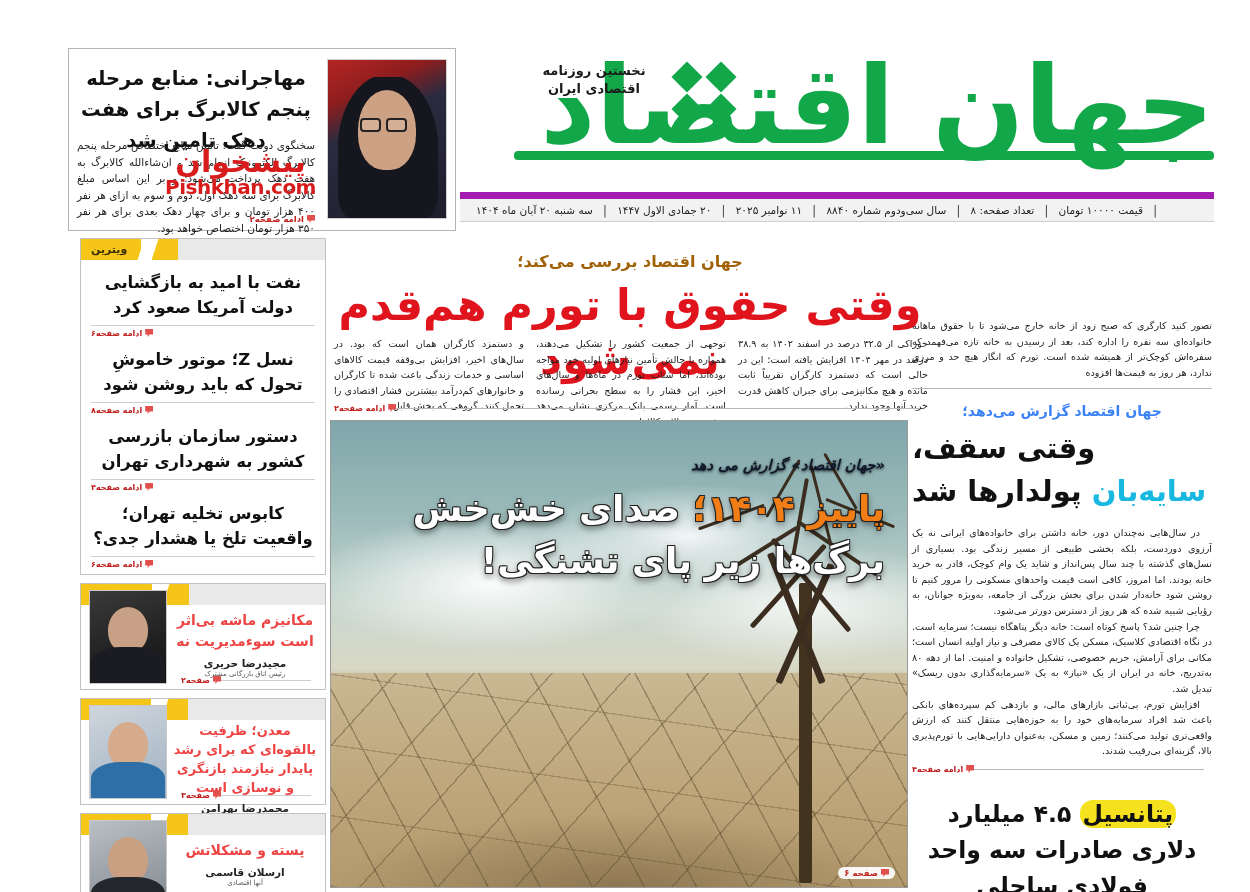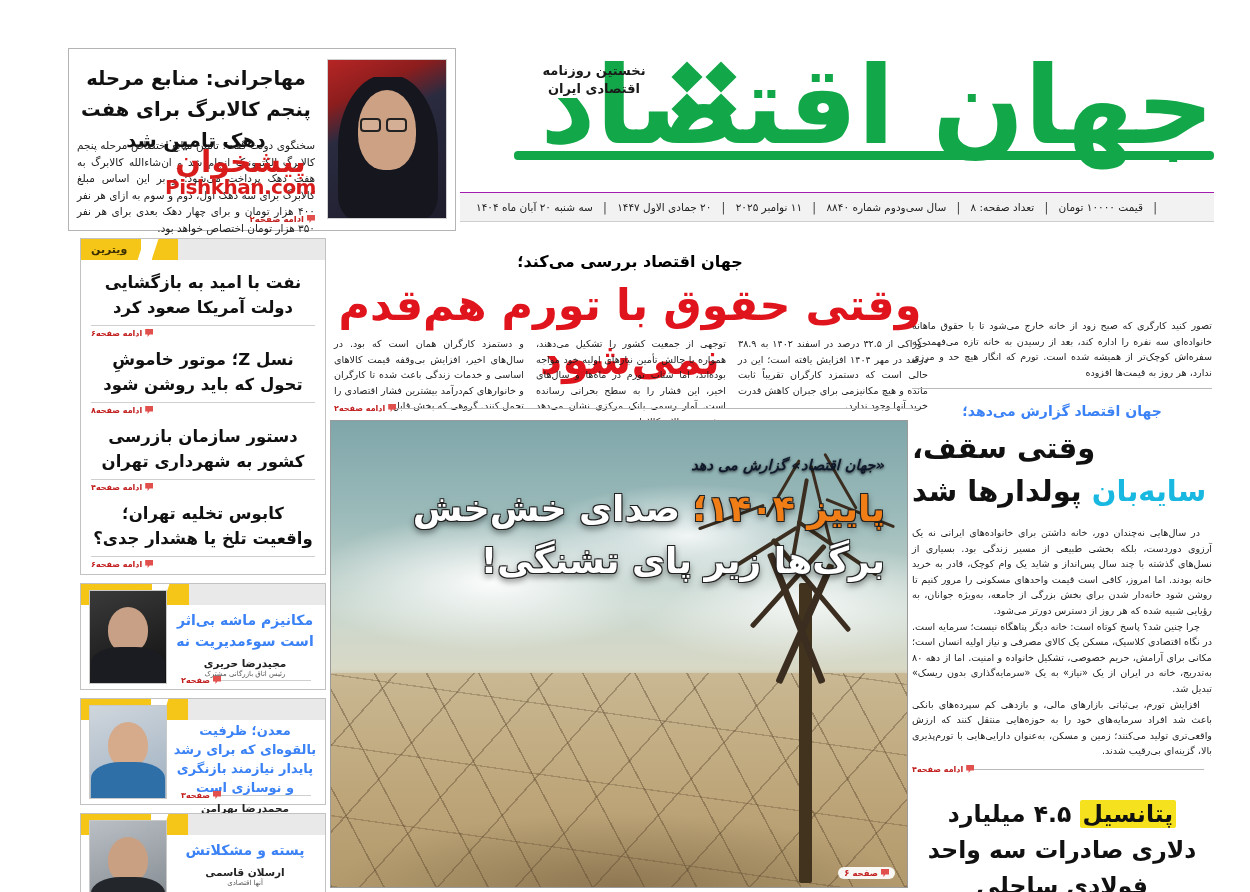--- a/index.html
+++ b/index.html
@@ -67,21 +67,21 @@
   .d2 { left: 38px; top: 4px; }
   .d3 { left: 4px; top: 36px; }
   .d4 { left: 38px; top: 36px; }
 
   
   .datebar {
     position: absolute;
     left: 448px; top: 192px;
     width: 754px; height: 30px;
     background: #f2f2f2;
-    border-top: 1px solid #a21caf;
+    border-top: 7px solid #a21caf;
     border-bottom: 1px solid #cfcfcf;
     display: flex;
     flex-direction: row-reverse;
     align-items: center;
     justify-content: flex-start;
     padding: 0 6px;
     font-size: 10.5px;
     color: #222;
   }
   .datebar-item { padding: 0 10px; white-space: nowrap; }
@@ -229,35 +229,35 @@
   }
   .op-photo .body {
     position: absolute; left: 50%; bottom: -4px; transform: translateX(-50%);
     width: 74px; height: 40px; border-radius: 40% 40% 0 0;
   }
   .op-text {
     position: absolute; right: 8px; top: 26px; left: 92px;
     text-align: center;
   }
   .op-head {
-    font-size: 14px; font-weight: bold; line-height: 21px; color: #3b82f6;
+    font-size: 14px; font-weight: bold; line-height: 21px; color: #ef4444;
   }
   .op-author { font-size: 10.5px; font-weight: bold; color: #222; margin-top: 5px; }
   .op-role { font-size: 7px; color: #555; margin-top: 1px; }
   .op-foot {
     position: absolute; right: 8px; bottom: 4px; left: 100px;
     display: flex; flex-direction: row-reverse; align-items: center;
   }
   .op-rule { flex: 1; height: 1px; background: #cfcfcf; margin-right: 6px; }
 
   
   .main-kicker {
     position: absolute;
     right: 330px; top: 252px; width: 580px;
-    font-size: 16px; font-weight: bold; color: #000000;
+    font-size: 16px; font-weight: bold; color: #a16207;
     text-align: center;
   }
   .main-headline {
     position: absolute;
     right: 320px; top: 278px; width: 600px;
     font-size: 43px; font-weight: bold;
     line-height: 54px;
     color: #e0141c;
     text-align: center;
     letter-spacing: -1px;
@@ -373,21 +373,21 @@
   .r2-body p { text-indent: 12px; }
   .r2-foot { display: flex; flex-direction: row-reverse; align-items: center; margin-top: 6px; }
   .r2-rule { flex: 1; height: 1px; background: #b9b9b9; margin-right: 8px; }
 
   .r3 { margin-top: 22px; }
   .r3-headline {
     font-size: 23.5px; font-weight: bold; line-height: 36px;
     color: #111; text-align: center;
   }
   .r3-headline .yh {
-    background: #f5e11e; padding: 0 3px; border-radius: 2px;
+    background: #f5e11e; padding: 0 3px; border-radius: 13px;
   }
 </style>
 </head>
 <body>
 
 <div class="page">
 
   <div class="lead-box">
     <div class="lead-photo">
       <div class="hijab"></div>

